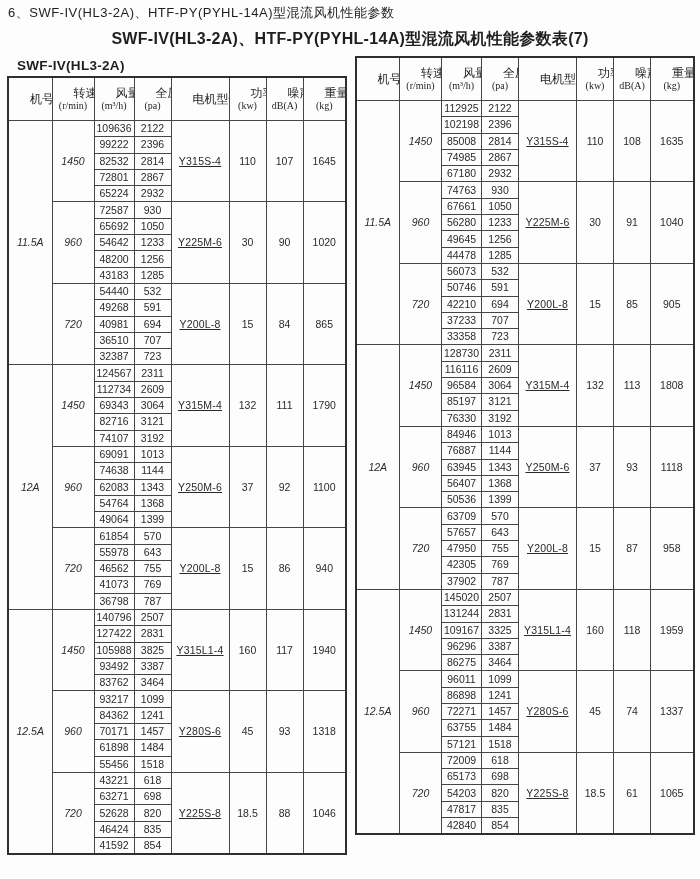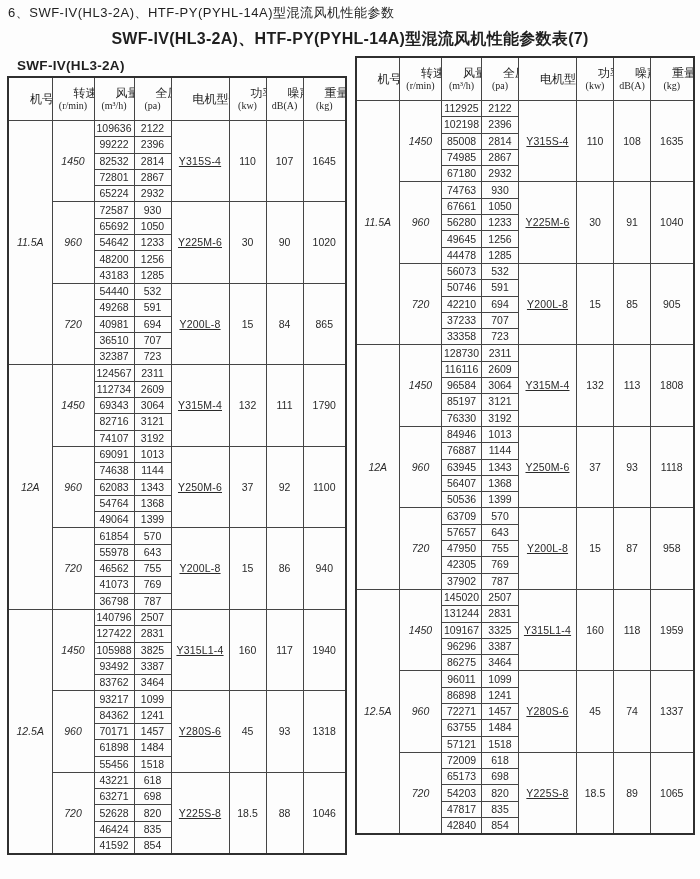--- a/index.html
+++ b/index.html
@@ -610,21 +610,21 @@
             <tr>
               <td class="flow-cell">57121</td>
               <td class="pressure-cell">1518</td>
             </tr>
             <tr>
               <td class="rpm-cell" rowspan="5">720</td>
               <td class="flow-cell">72009</td>
               <td class="pressure-cell">618</td>
               <td class="motor-cell" rowspan="5">Y225S-8</td>
               <td class="power-cell" rowspan="5">18.5</td>
-              <td class="noise-cell" rowspan="5">89</td>
+              <td class="noise-cell" rowspan="5">61</td>
               <td class="weight-cell" rowspan="5">1065</td>
             </tr>
             <tr>
               <td class="flow-cell">65173</td>
               <td class="pressure-cell">698</td>
             </tr>
             <tr>
               <td class="flow-cell">54203</td>
               <td class="pressure-cell">820</td>
             </tr>

